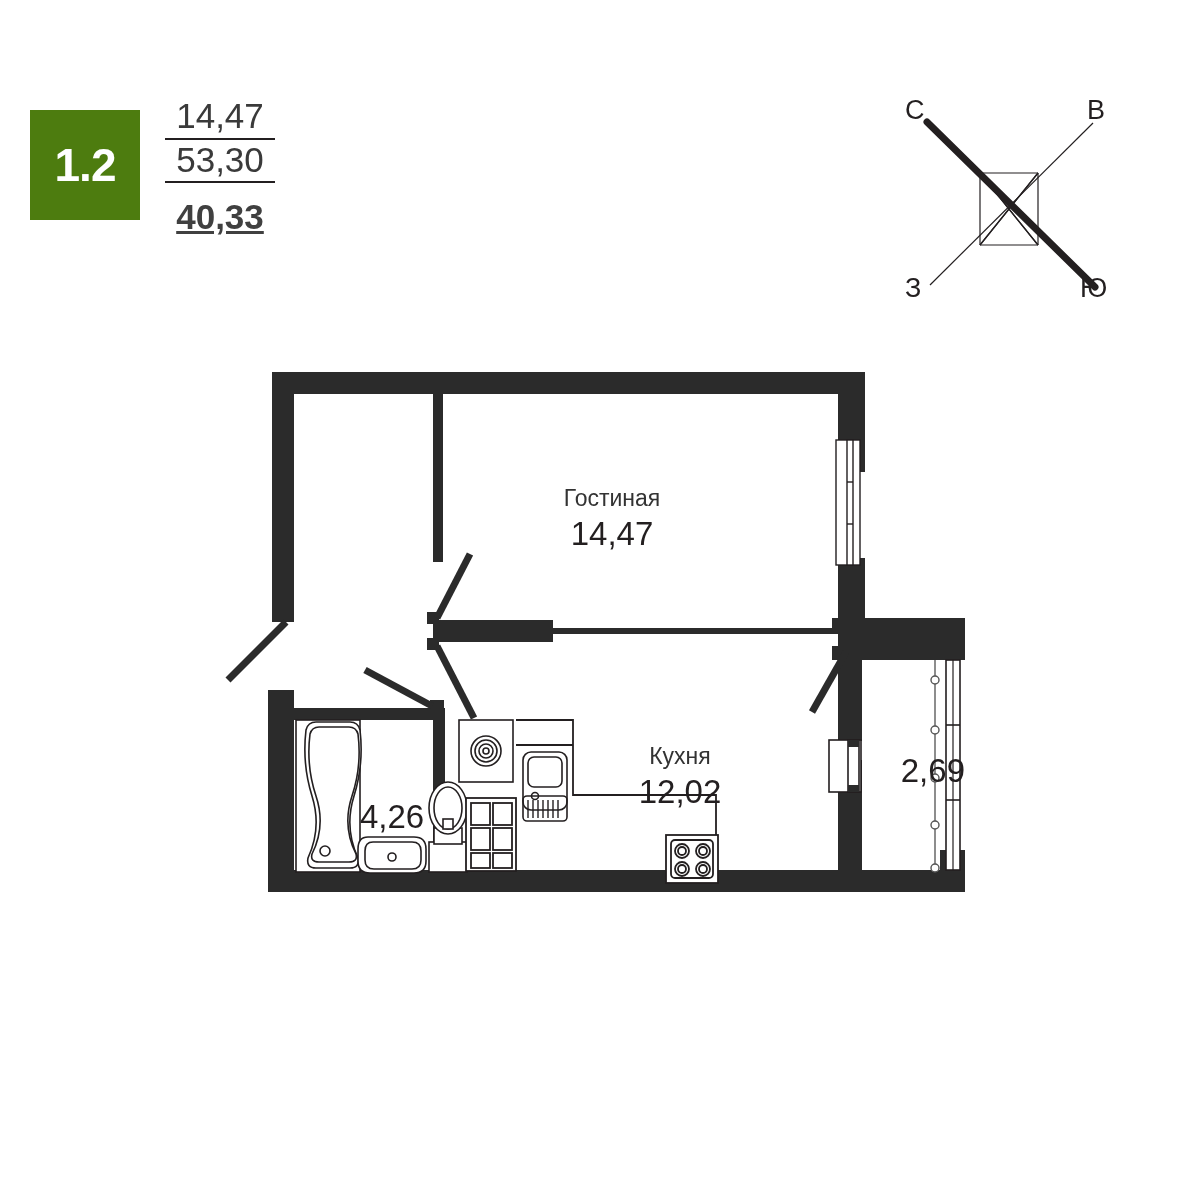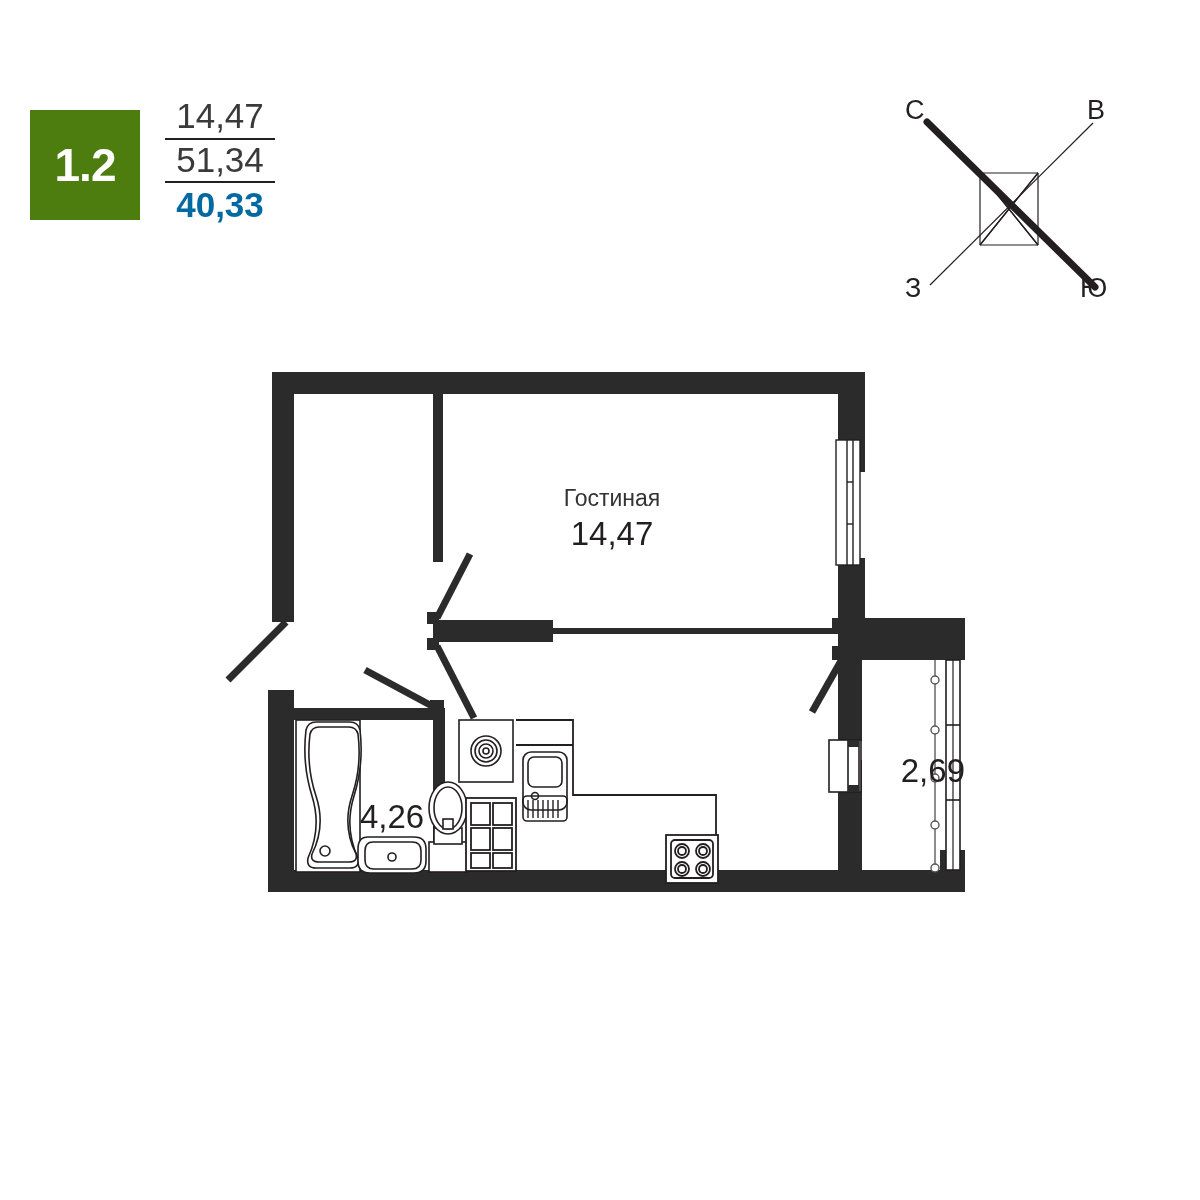--- a/index.html
+++ b/index.html
@@ -51,22 +51,23 @@
     line-height: 1.16;
     letter-spacing: 0px;
     color: #3a3a3a;
   }
   .area-line.rule {
     border-bottom: 2px solid #231f20;
     padding-bottom: 1px;
   }
   .area-line.total {
     font-weight: bold;
-    color: #0369a1;
-    padding-top: 2px;
+    color: #404040;
+    padding-top: 14px;
+    text-decoration: underline;
   }
 
   
   #compass {
     position: absolute;
     left: 890px; top: 95px;
     width: 240px; height: 225px;
   }
   .compass-letter {
     position: absolute;
@@ -107,21 +108,21 @@
 <body>
 
 <div id="header">
 
   <div id="badge">
     <span id="badge-label">1.2</span>
   </div>
 
   <div id="areas">
     <div class="area-line rule">14,47</div>
-    <div class="area-line rule">51,34</div>
+    <div class="area-line rule">53,30</div>
     <div class="area-line total">40,33</div>
   </div>
 
   <div id="compass">
     <span class="compass-letter" id="cl-n">С</span>
     <span class="compass-letter" id="cl-e">В</span>
     <span class="compass-letter" id="cl-w">З</span>
     <span class="compass-letter" id="cl-s">Ю</span>
 
     <svg width="240" height="225" viewBox="0 0 240 225" style="position:absolute;left:0;top:0;">
@@ -315,18 +316,22 @@
 
   <div class="room-label" style="left:512px; top:155px; width:200px;">
     <div class="room-name">Гостиная</div>
     <div class="room-area">14,47</div>
   </div>
 
   <div class="room-label" style="left:322px; top:466px; width:140px;">
     <div class="room-area">4,26</div>
   </div>
 
+  <div class="room-label" style="left:580px; top:413px; width:200px;">
+    <div class="room-name">Кухня</div>
+    <div class="room-area">12,02</div>
+  </div>
 
   <div class="room-label" style="left:855px; top:420px; width:110px;text-align:right;">
     <div class="room-area">2,69</div>
   </div>
 
 </div>
 
 </body></html>

